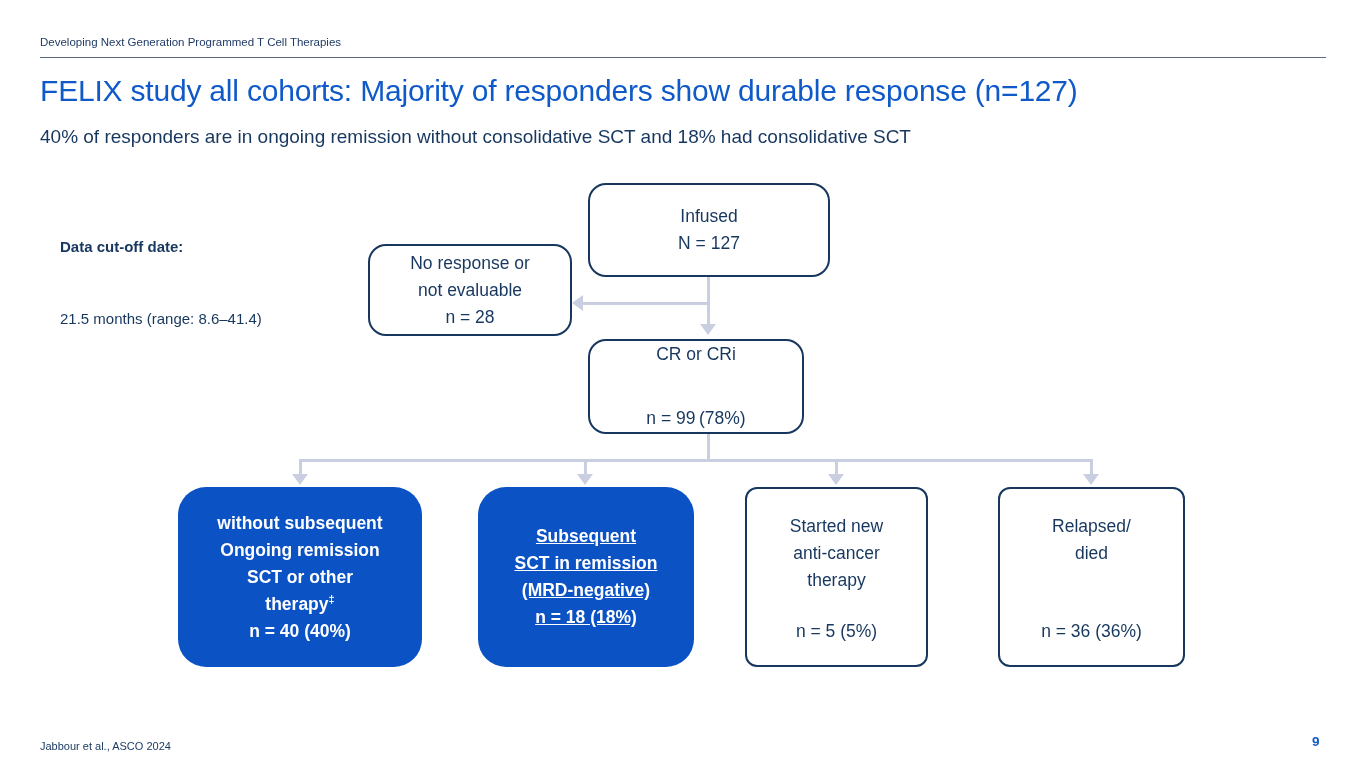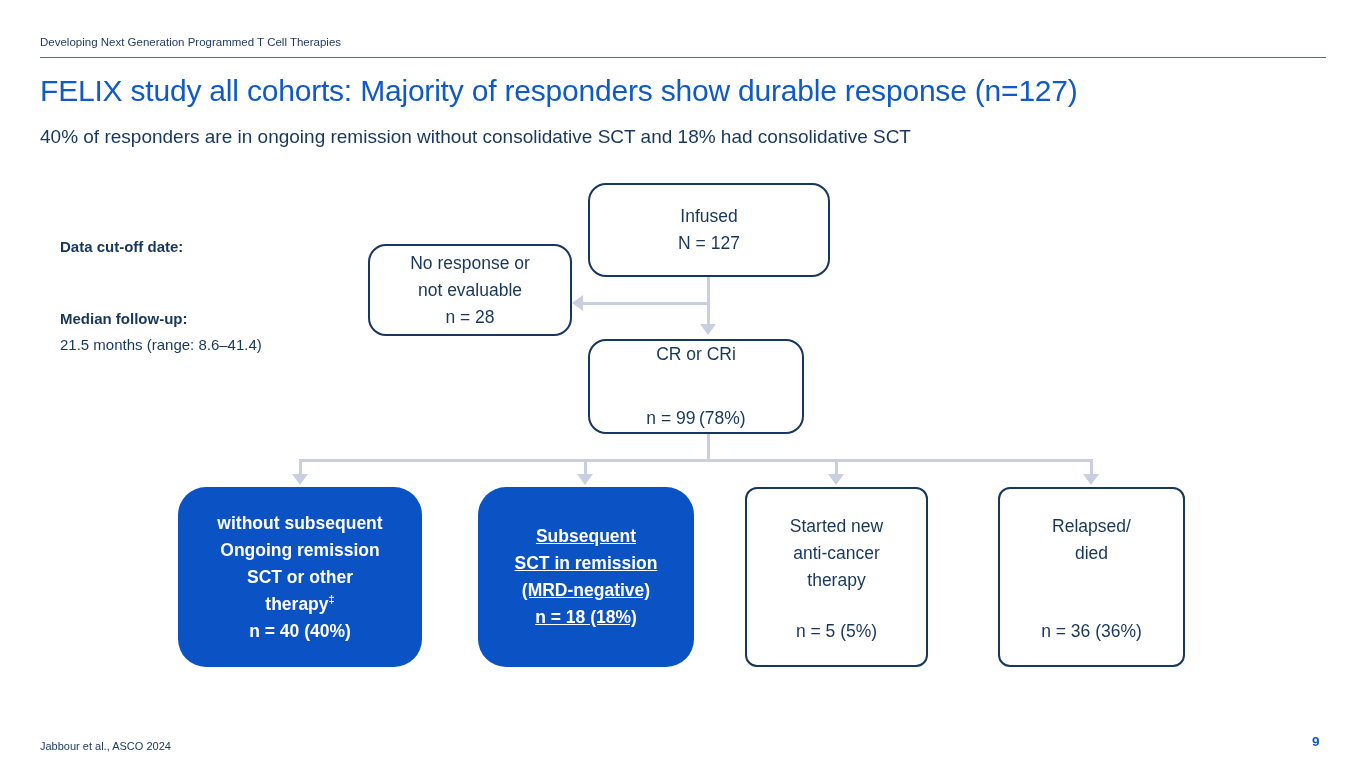--- a/index.html
+++ b/index.html
@@ -77,21 +77,20 @@
 
 <div class="abs header-text">Developing Next Generation Programmed T Cell Therapies</div>
 <div class="abs header-rule"></div>
 
 <div class="abs title">FELIX study all cohorts: Majority of responders show durable response (n=127)</div>
 <div class="abs subtitle">40% of responders are in ongoing remission without consolidative SCT and 18% had consolidative SCT</div>
 
 <div class="abs info">
   <div class="label">Data cut-off date:</div>
   <div class="gap"></div>
-  <div class="label">Median follow-up:</div>
   <div>21.5 months (range: 8.6–41.4)</div>
 </div>
 
 <div class="conn" style="left:707px; top:276px; width:3px; height:48px;"></div>
 <div class="arrow-down" style="left:700px; top:324px;"></div>
 <div class="conn" style="left:581px; top:302px; width:128px; height:3px;"></div>
 <div class="arrow-left" style="left:572px; top:295px;"></div>
 
 <div class="conn" style="left:707px; top:434px; width:3px; height:27px;"></div>
 <div class="conn" style="left:299px; top:459px; width:793px; height:3px;"></div>

